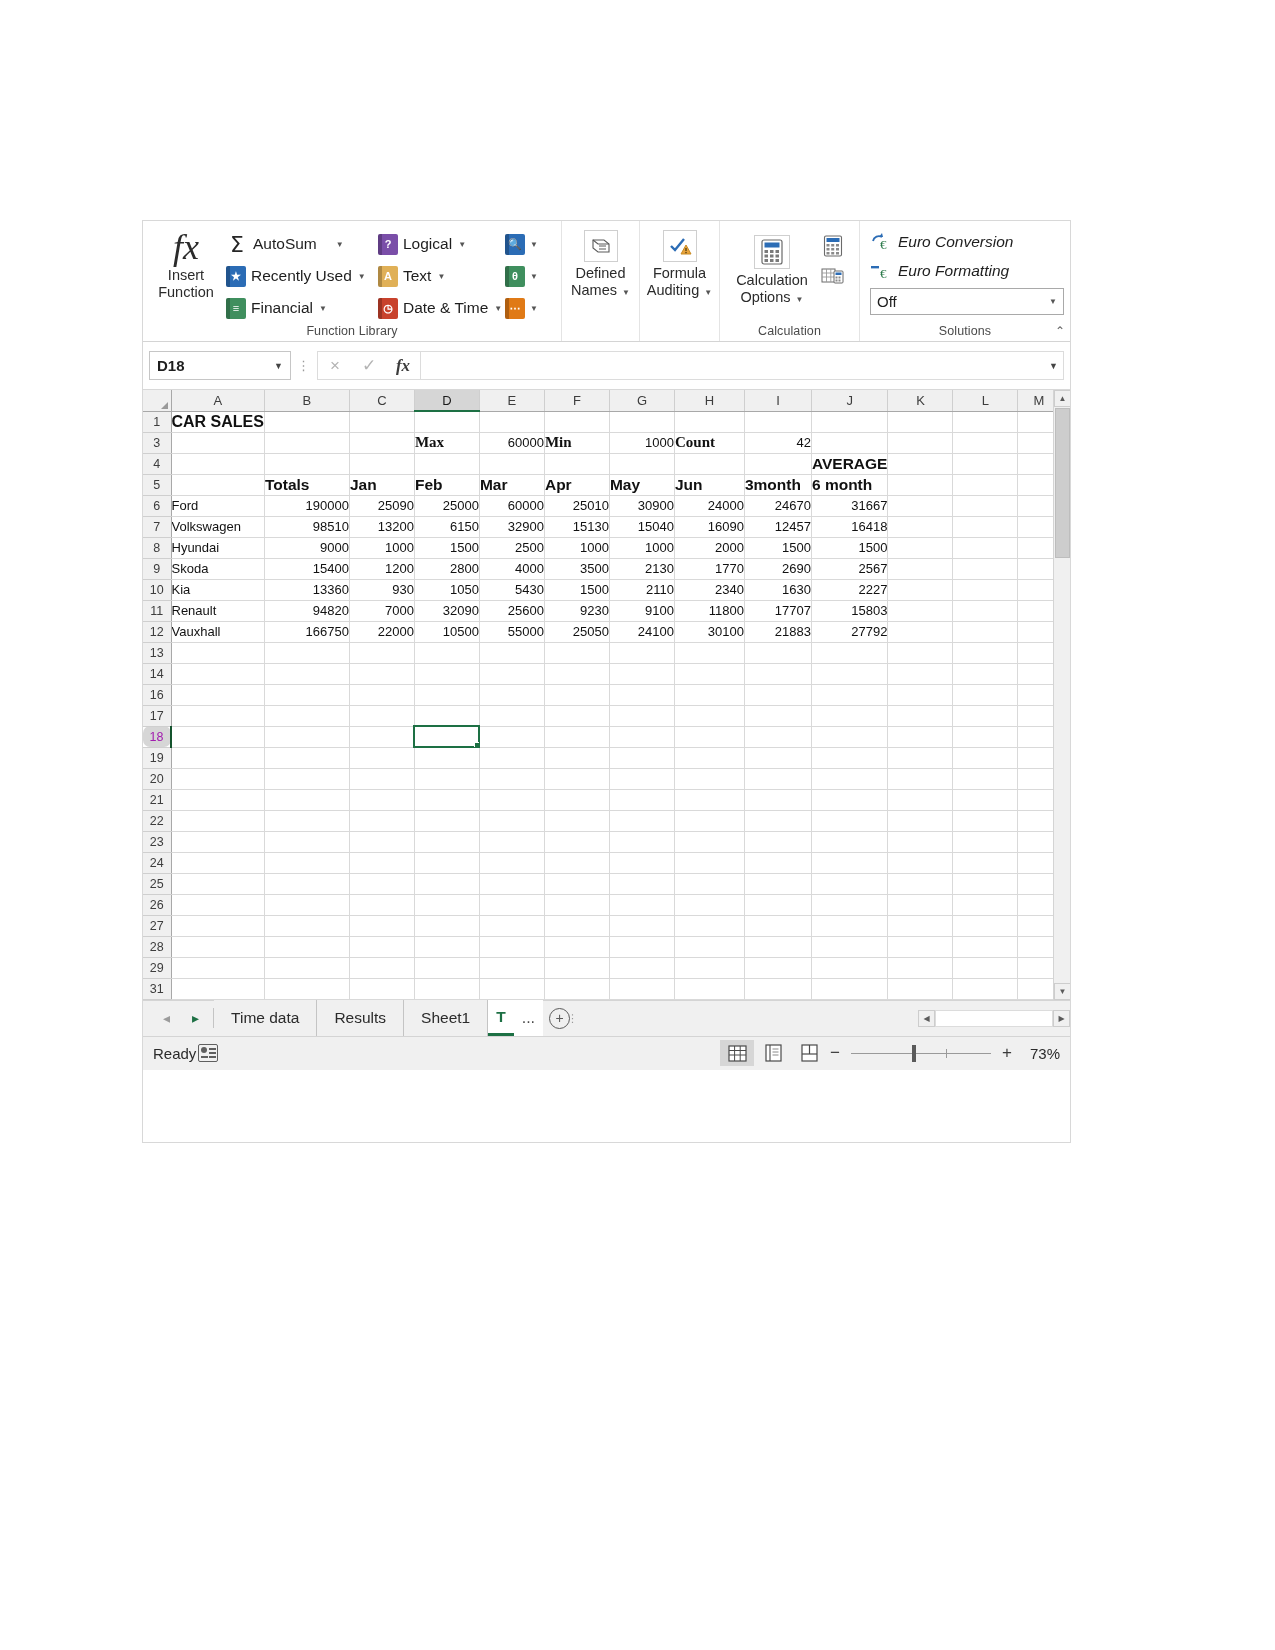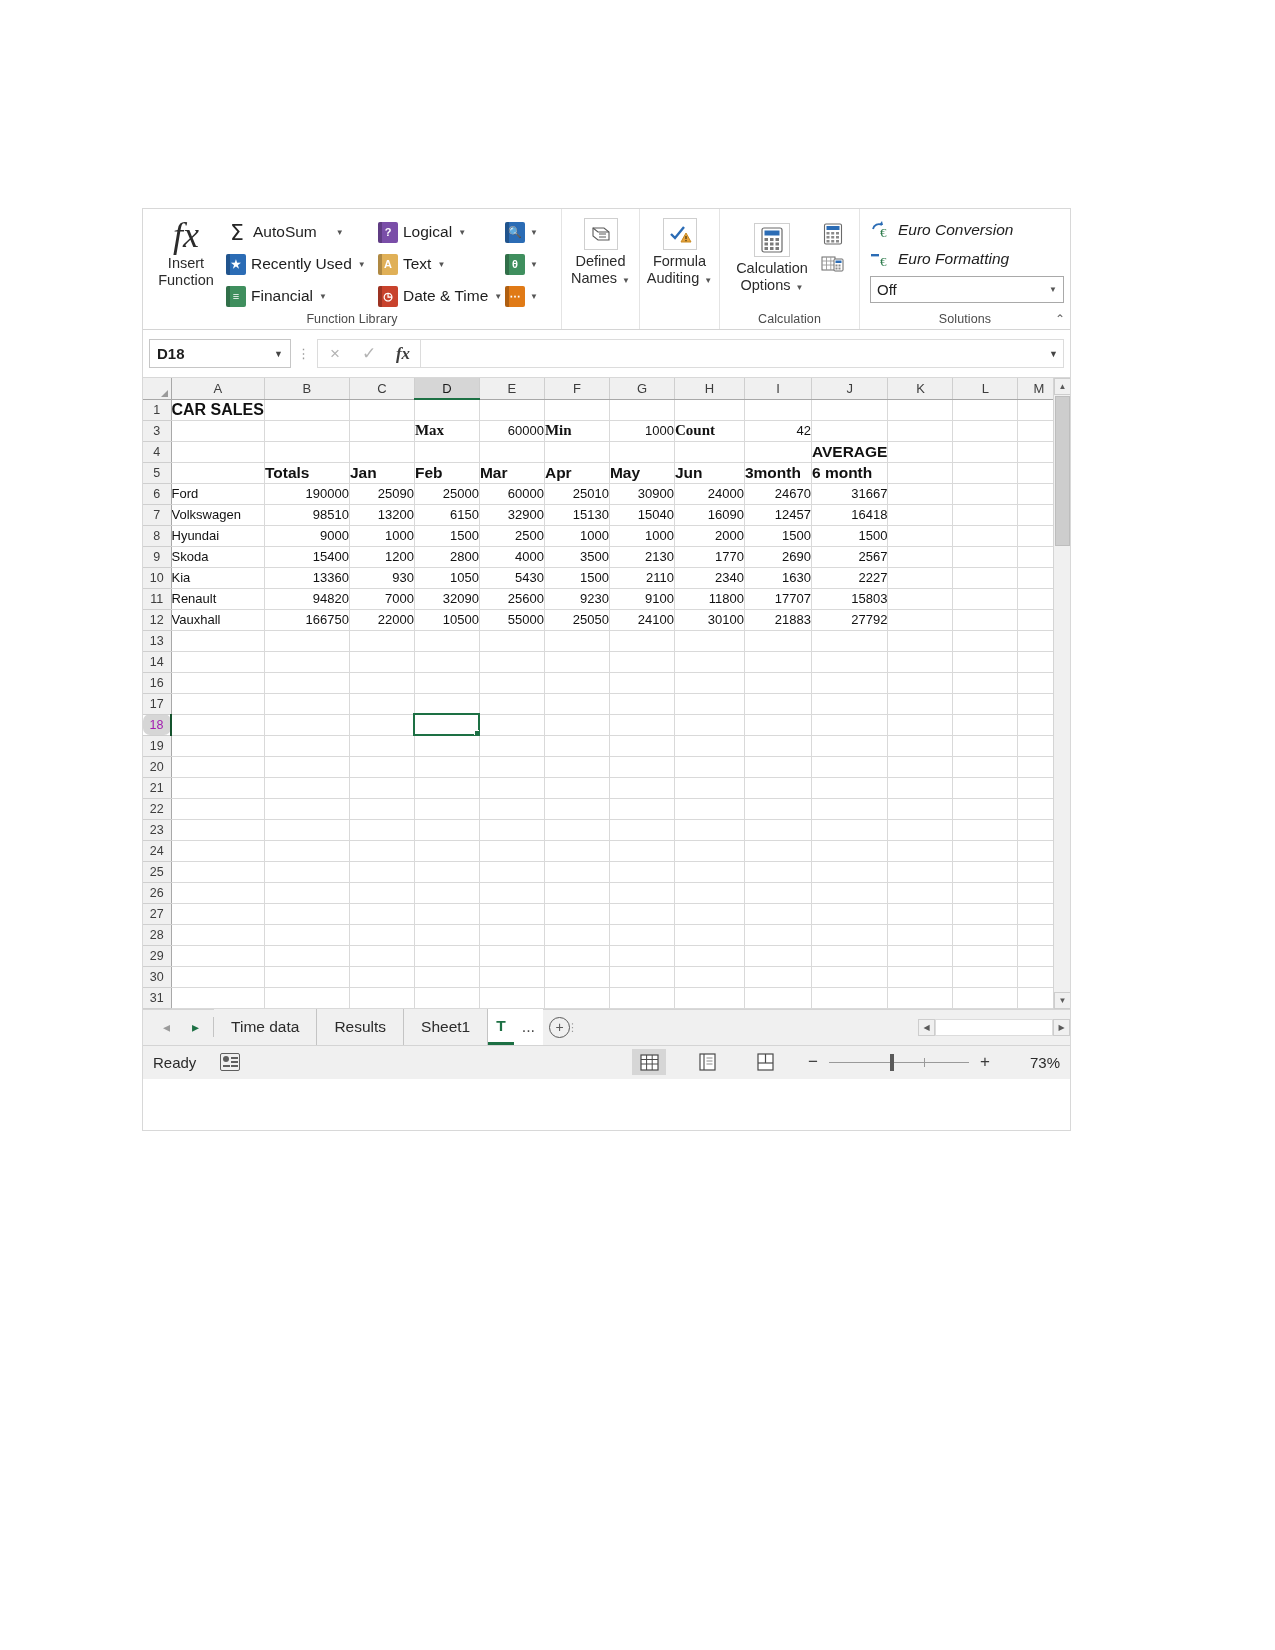--- a/index.html
+++ b/index.html
@@ -4,21 +4,21 @@
 <style>
   * { box-sizing: border-box; }
   html, body {
     margin: 0; padding: 0;
     width: 1275px; height: 1650px;
     background: #ffffff;
     font-family: "Liberation Sans", sans-serif;
   }
   #app {
     position: absolute;
-    left: 142px; top: 208px;
+    left: 142px; top: 220px;
     width: 929px; height: 923px;
     background: #ffffff;
     border: 1px solid #d8d8d8;
     overflow: hidden;
   }
 
   
   .ribbon {
     position: relative;
     height: 121px;
@@ -248,21 +248,21 @@
     width: 17px; height: 17px; background: #f0f0f0; border: 1px solid #cdcdcd;
     display: flex; align-items: center; justify-content: center; font-size: 8px; color: #5a5a5a;
   }
   .hsb-track { width: 118px; height: 17px; background: #ffffff; border: 1px solid #dcdcdc; }
   .tabsplit { width: 5px; height: 24px; display:flex; flex-direction:column; justify-content:center;
               align-items:center; color:#9a9a9a; font-size: 11px; }
 
   
   .statusbar {
     height: 34px; background: #f0f0f0; display: flex; align-items: center;
-    border-top: 1px solid #d4d4d4; padding: 0 10px; gap: 24px;
+    border-top: 1px solid #d4d4d4; padding: 0 10px; gap: 2px;
   }
   .st-ready { font-size: 15px; color: #2b2b2b; }
   .st-rec {
     width: 20px; height: 18px; border: 1.4px solid #5f5f5f; border-radius: 2px;
     position: relative;
   }
   .st-rec::before {
     content: ""; position: absolute; left: 2px; top: 2px; width: 6px; height: 6px;
     border-radius: 50%; background: #5f5f5f;
   }
@@ -947,36 +947,20 @@
             <td class="cell"></td>
             <td class="cell"></td>
             <td class="cell"></td>
             <td class="cell"></td>
             <td class="cell"></td>
             <td class="cell"></td>
             <td class="cell"></td>
           </tr>
           <tr>
             <td class="rowh">29</td>
-            <td class="cell"></td>
-            <td class="cell"></td>
-            <td class="cell"></td>
-            <td class="cell"></td>
-            <td class="cell"></td>
-            <td class="cell"></td>
-            <td class="cell"></td>
-            <td class="cell"></td>
-            <td class="cell"></td>
-            <td class="cell"></td>
-            <td class="cell"></td>
-            <td class="cell"></td>
-            <td class="cell"></td>
-          </tr>
-          <tr>
-            <td class="rowh">30</td>
             <td class="cell"></td>
             <td class="cell"></td>
             <td class="cell"></td>
             <td class="cell"></td>
             <td class="cell"></td>
             <td class="cell"></td>
             <td class="cell"></td>
             <td class="cell"></td>
             <td class="cell"></td>
             <td class="cell"></td>

